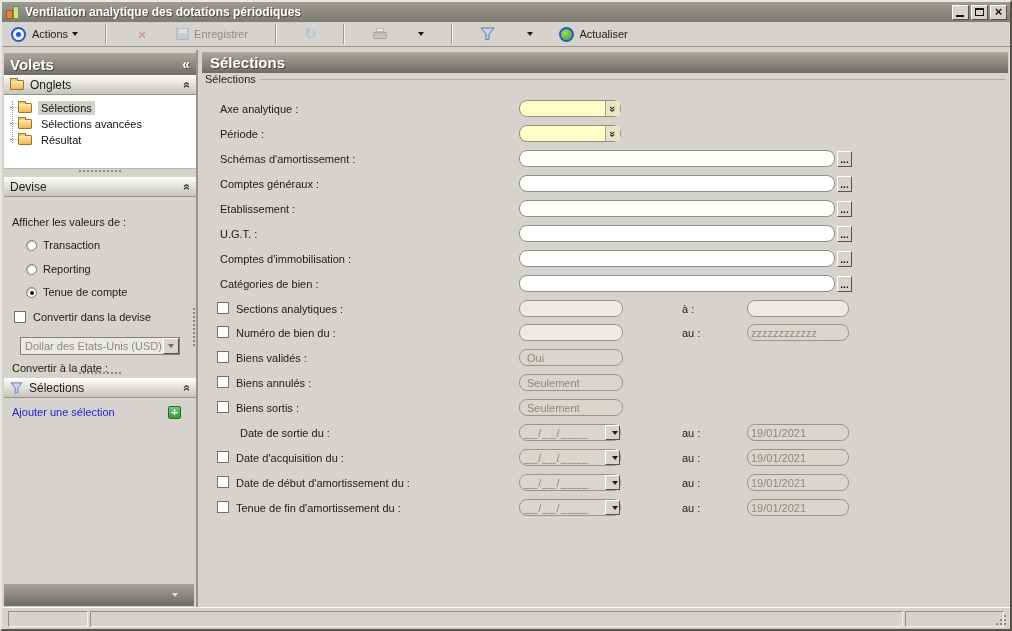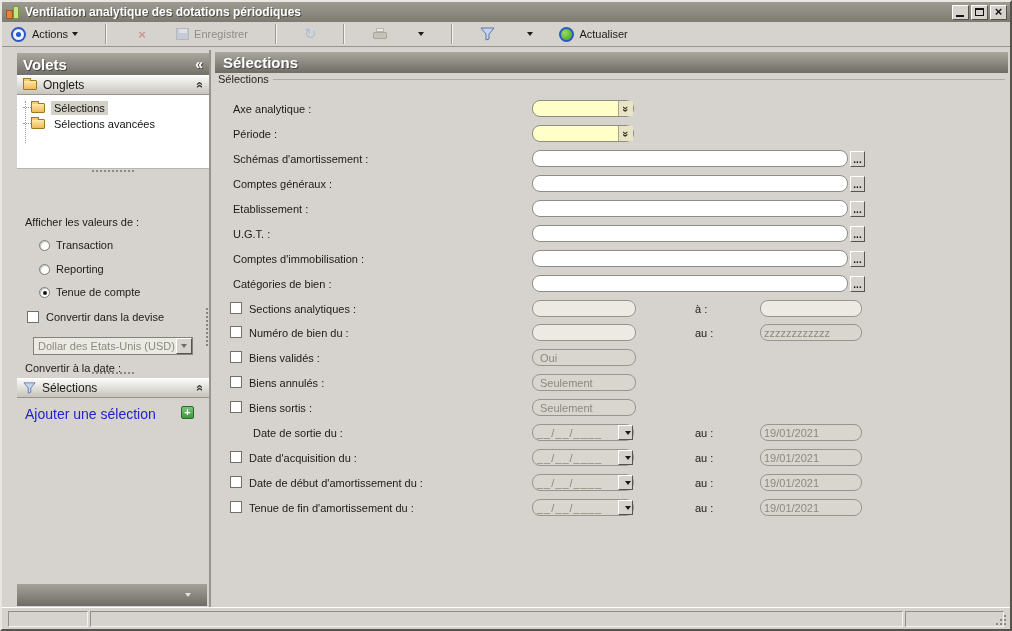--- a/index.html
+++ b/index.html
@@ -37,21 +37,21 @@
   .icon-delete { font-size:13px; font-weight:bold; color:#c97e7e; opacity:.75; width:16px; text-align:center; }
   .icon-save { width:13px; height:12px; background:#b9c3db; border:1px solid #97a1bd; opacity:.55; position:relative; margin-right:5px; }
   .icon-save::after { content:""; position:absolute; left:2px; top:0; width:8px; height:4px; background:#e9ecf4; }
   .icon-refresh { font-size:15px; color:#a9c0da; line-height:14px; }
   .icon-printer { position:relative; width:16px; height:13px; opacity:.8; }
   .icon-printer .p-paper { position:absolute; top:0; left:4px; width:8px; height:4px; background:#efeee8; border:1px solid #b3b0a6; }
   .icon-printer .p-body { position:absolute; bottom:2px; left:1px; width:14px; height:7px; background:#c2bfb4; border:1px solid #a09d92; border-radius:1px; }
   .icon-funnel { margin-right:2px; }
   .icon-actualiser { width:15px; height:15px; border-radius:50%; background:radial-gradient(circle at 35% 35%, #9ade60, #3f9c22); border:2px solid #2a58c8; margin-right:5px; }
   
-  #content { position:absolute; top:48px; left:0; right:0; bottom:22px;margin-left:13px; }
+  #content { position:absolute; top:48px; left:0; right:0; bottom:22px; }
   #sidebar { position:absolute; top:0; left:0; width:196px; height:100%; border-right:2px solid #96948c; background:#d6d3ce; }
   #main { position:absolute; top:0; left:198px; right:0; height:100%; background:#d6d3ce; }
   
   .big-header { position:absolute; left:2px; width:192px; height:22px;
     background:linear-gradient(180deg,#aaa79f,#716f67);
     color:#fff; font-weight:bold; font-size:15px; display:flex; align-items:center;
     padding:0 6px; text-shadow:1px 1px 0 rgba(60,58,52,.8); }
   .big-header .collapse { margin-left:auto; font-size:14px; font-weight:bold; cursor:default; }
   .panel-header { position:absolute; left:2px; width:192px; height:20px;
     background:linear-gradient(180deg,#fbfaf7,#c7c4bd);
@@ -72,21 +72,21 @@
   .radio-row { position:absolute; left:24px; display:flex; align-items:center; gap:6px; font-size:11px; color:#1c1b17; }
   .radio { width:11px; height:11px; border-radius:50%; background:#fff; border:1px solid #7e7c74; box-shadow:inset 1px 1px 1px rgba(0,0,0,.25); position:relative; flex:none; }
   .radio.checked::after { content:""; position:absolute; top:3px; left:3px; width:4px; height:4px; border-radius:50%; background:#141414; }
   .check-row { position:absolute; display:flex; align-items:center; gap:7px; font-size:11px; color:#1c1b17; }
   .checkbox { width:12px; height:12px; background:#fff; border:1px solid #72706a; flex:none; }
   .side-select { position:absolute; left:18px; width:160px; height:18px; border:1px solid #858377; background:#ebe9e3;
     display:flex; align-items:center; font-size:11px; color:#8b897f; padding-left:4px; }
   .side-select .sel-btn { margin-left:auto; width:16px; height:16px; background:#d6d3ce; border:1px solid; border-color:#fff #55534b #55534b #fff; display:flex; align-items:center; justify-content:center; }
   .sel-btn .caret { margin:0; border-top-color:#6e6c64; }
   .clip-label { overflow:hidden; height:10px; }
-  .link { color:#2222cc; font-size:14px; cursor:pointer; }
+  .link { color:#2222cc; font-size:11px; cursor:pointer; }
   .plus-btn { position:absolute; left:166px; width:13px; height:13px; background:linear-gradient(180deg,#7cc47c,#3d9a3d); border:1px solid #2a6a2a; color:#fff; font-size:11px; font-weight:bold; line-height:11px; text-align:center; border-radius:2px; }
   .v-handle { position:absolute; left:191px; top:258px; height:38px; border-left:2px dotted #85837b; }
   #collapsed-bar { position:absolute; left:2px; top:534px; width:190px; height:22px;
     background:linear-gradient(180deg,#a5a29a,#6e6c64); display:flex; align-items:center; }
   #collapsed-bar .caret { margin-left:168px; border-top-color:#e4e2dc; }
   
   #main-header { position:absolute; top:2px; left:2px; right:2px; height:21px;
     background:linear-gradient(180deg,#aaa79f,#6e6c64);
     color:#fff; font-weight:bold; font-size:15px; display:flex; align-items:center;
     padding:0 8px; text-shadow:1px 1px 0 rgba(60,58,52,.8); }
@@ -209,26 +209,34 @@
       <div id="tree">
         <span class="tree-vline"></span>
         <div class="tree-item selected">
           <span class="folder"></span>
           <span class="tlabel">Sélections</span>
         </div>
         <div class="tree-item">
           <span class="folder"></span>
           <span class="tlabel">Sélections avancées</span>
         </div>
+        <div class="tree-item">
+          <span class="folder"></span>
+          <span class="tlabel">Résultat</span>
+        </div>
       </div>
 
       <div class="h-split" style="top:118px">
           <i></i>
         </div>
 
+      <div class="panel-header" style="top:127px">
+        <span>Devise</span>
+        <span class="chev">»</span>
+      </div>
 
       <div class="side-label" style="top:166px">Afficher les valeurs de :</div>
 
       <div class="radio-row" style="top:189px">
         <span class="radio"></span>
         <span>Transaction</span>
       </div>
       <div class="radio-row" style="top:213px">
         <span class="radio"></span>
         <span>Reporting</span>

